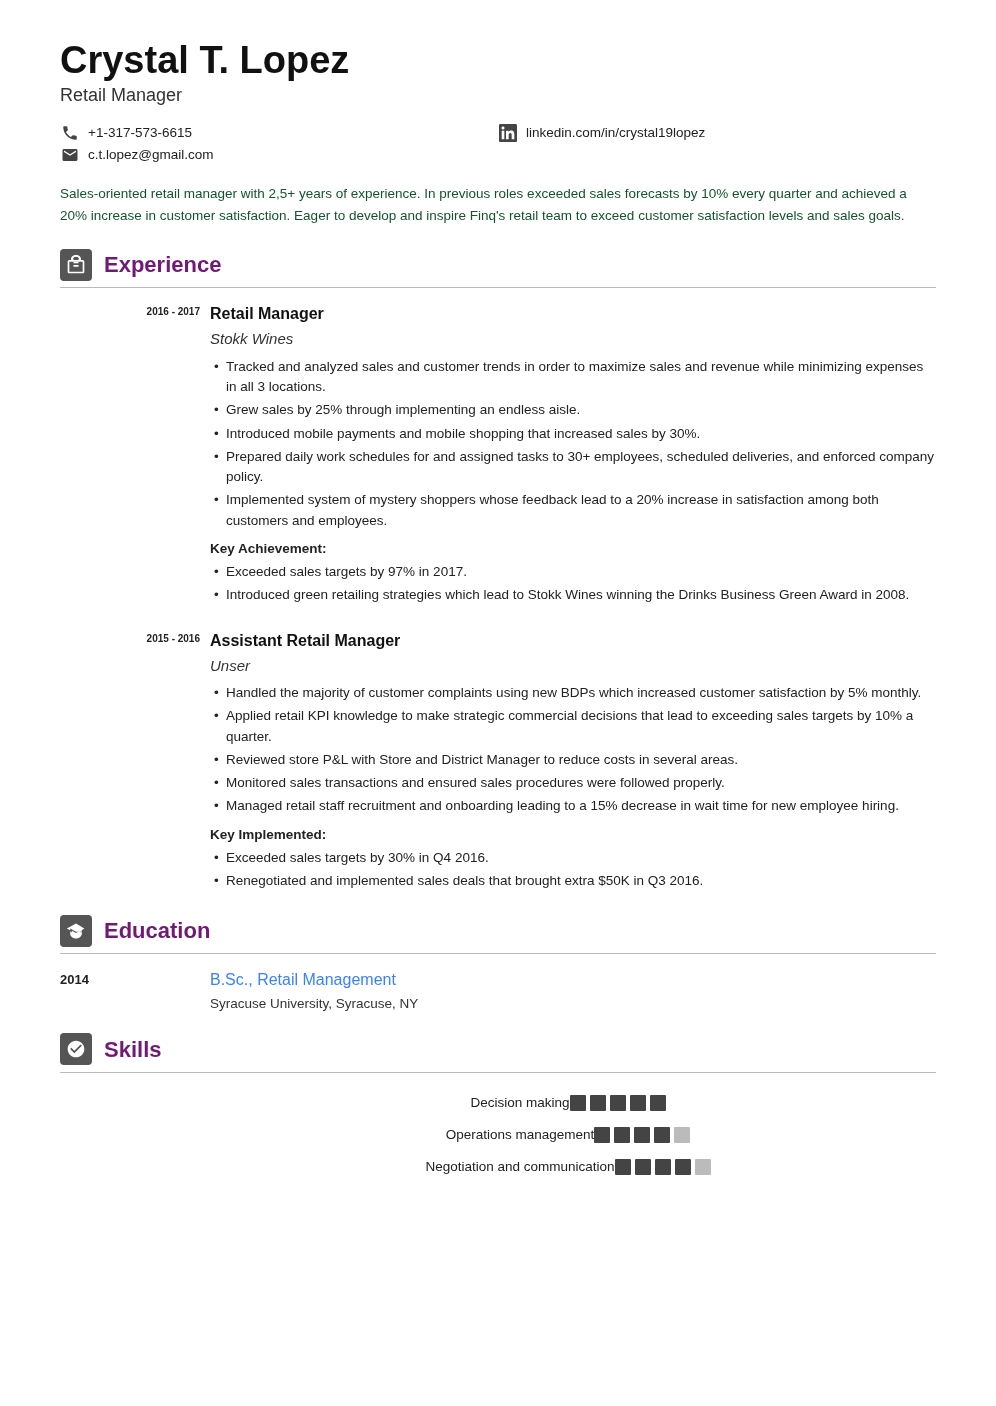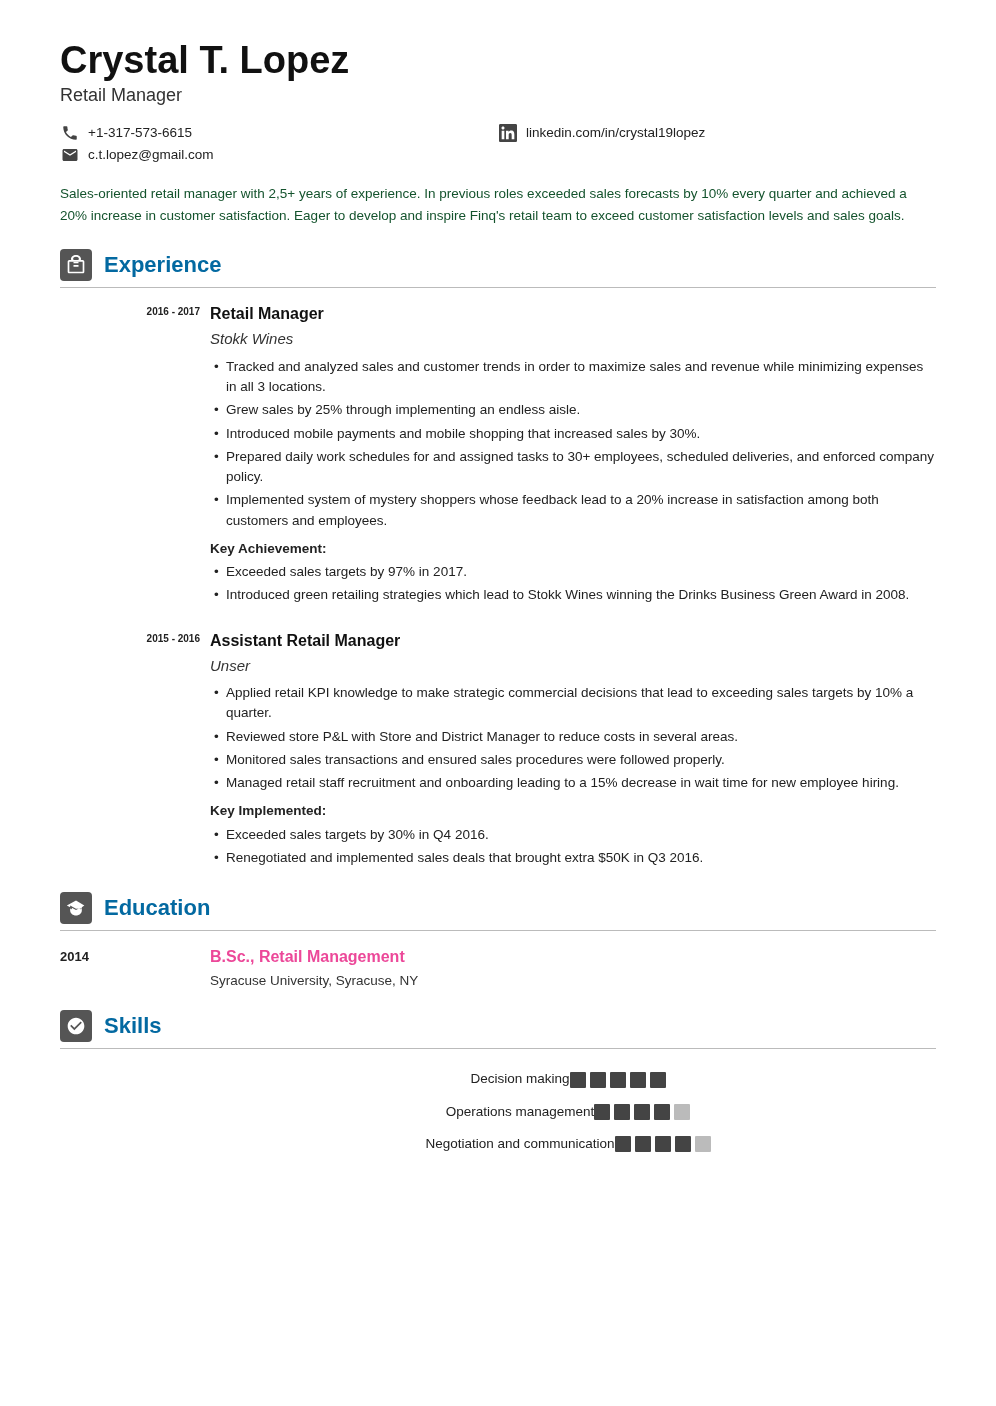--- a/index.html
+++ b/index.html
@@ -72,21 +72,21 @@
       align-items: center;
       justify-content: center;
       flex-shrink: 0;
     }
     .section-icon svg {
       fill: #fff;
     }
     .section-title {
       font-size: 22px;
       font-weight: 700;
-      color: #0369a1;
+      color: #701a75;
     }
     .exp-row {
       display: grid;
       grid-template-columns: 140px 1fr;
       gap: 6px 10px;
       margin-bottom: 20px;
     }
     .exp-dates {
       font-size: 10px;
       font-weight: 700;
@@ -137,22 +137,22 @@
       margin-bottom: 10px;
     }
     .edu-year {
       font-size: 13px;
       font-weight: 700;
       color: #222;
       padding-top: 2px;
     }
     .edu-degree {
       font-size: 16px;
-      font-weight: 700;
-      color: #ec4899;
+      font-weight: 400;
+      color: #3b82f6;
       margin-bottom: 2px;
     }
     .edu-school {
       font-size: 13.5px;
       color: #333;
     }
     .skills-rows {
       margin-top: 4px;
     }
     .skill-row {
@@ -247,20 +247,21 @@
             <li>Introduced green retailing strategies which lead to Stokk Wines winning the Drinks Business Green Award in 2008.</li>
           </ul>
         </div>
       </div>
       <div class="exp-row">
         <div class="exp-dates">2015 - 2016</div>
         <div class="exp-content">
           <div class="exp-jobtitle">Assistant Retail Manager</div>
           <div class="exp-company">Unser</div>
           <ul class="exp-bullets">
+            <li>Handled the majority of customer complaints using new BDPs which increased customer satisfaction by 5% monthly.</li>
             <li>Applied retail KPI knowledge to make strategic commercial decisions that lead to exceeding sales targets by 10% a quarter.</li>
             <li>Reviewed store P&amp;L with Store and District Manager to reduce costs in several areas.</li>
             <li>Monitored sales transactions and ensured sales procedures were followed properly.</li>
             <li>Managed retail staff recruitment and onboarding leading to a 15% decrease in wait time for new employee hiring.</li>
           </ul>
           <div class="key-achievement-label">Key Implemented:</div>
           <ul class="exp-bullets">
             <li>Exceeded sales targets by 30% in Q4 2016.</li>
             <li>Renegotiated and implemented sales deals that brought extra $50K in Q3 2016.</li>
           </ul>

